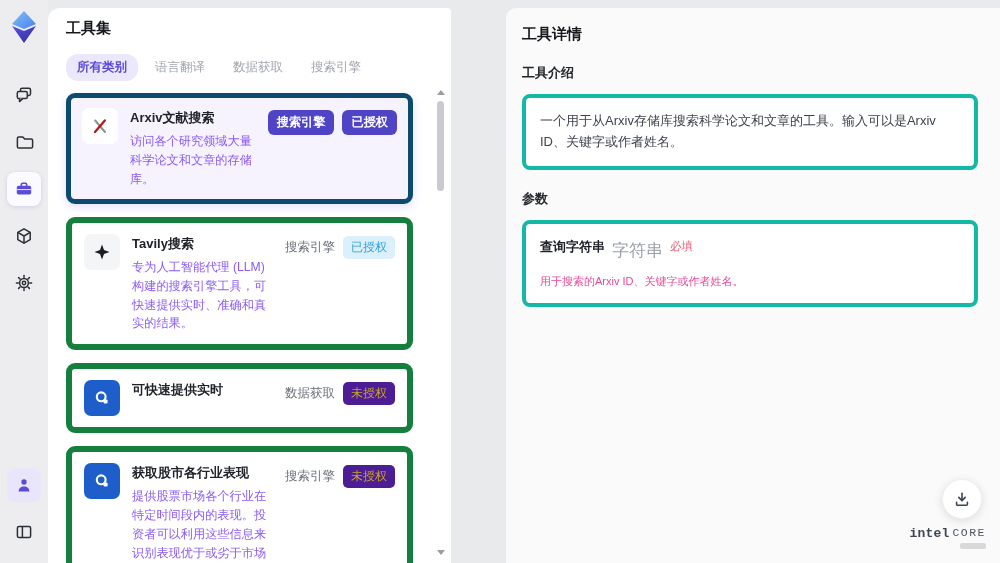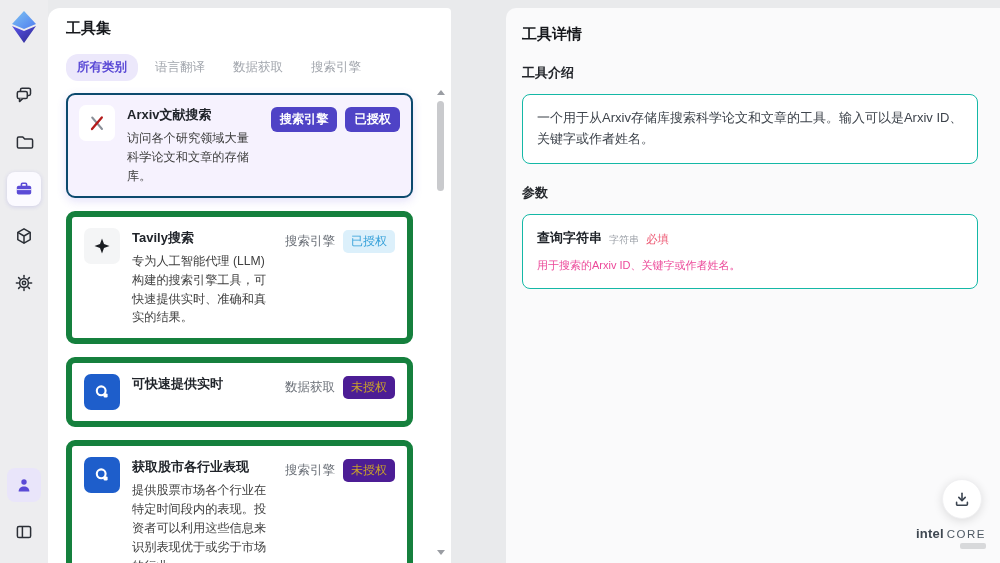--- a/index.html
+++ b/index.html
@@ -37,68 +37,68 @@
   .tab { font-size:12.5px; color:#a2a6ad; padding:5px 11px; border-radius:12px; cursor:pointer; white-space:nowrap; }
   .tab.active { background:#ece8fb; color:#5b4bd6; font-weight:bold; }
   
   .tool-list { position:relative; padding-right:20px; }
   .card {
     display:flex; align-items:flex-start; gap:12px;
     background:#fff; border:6px solid #15803d; border-radius:9px;
     padding:11px 12px; margin-bottom:13px; cursor:pointer;
   }
   .card.selected {
-    background:#f6f2fe; border:2px solid #0c4a6e; padding:10px 11px;
+    background:#f6f2fe; border:5px solid #0c4a6e; padding:10px 11px;
     box-shadow:0 3px 10px rgba(104,84,220,.18);
   }
   .tool-icon {
     flex:0 0 36px; width:36px; height:36px; border-radius:7px;
     display:flex; align-items:center; justify-content:center; background:#f4f5f6;
   }
   .tool-icon.white { background:#ffffff; }
   .tool-icon.blue  { background:#1e5ecb; }
   .tool-text { flex:1; min-width:0; }
   .tool-title { font-size:13px; font-weight:bold; color:#20242a; margin:1px 0 5px; }
-  .tool-desc  { font-size:12.2px; color:#404040; line-height:1.55; }
+  .tool-desc  { font-size:12.2px; color:#8b5cf6; line-height:1.55; }
   .tool-badges { display:flex; align-items:center; gap:8px; flex:0 0 auto; margin-top:2px; }
   .btn-badge {
     background:#4f43c6; color:#fff; font-size:12.2px; font-weight:bold;
     padding:4px 9px; border-radius:6px; white-space:nowrap;
   }
   .cat-text { font-size:12.5px; color:#6b7078; white-space:nowrap; }
   .pill { font-size:12px; padding:3px 8px; border-radius:5px; white-space:nowrap; }
   .pill.auth   { background:#dcf0fb; color:#35a0d9; }
   .pill.unauth { background:#4c1d95; color:#c9a22a; }
   
   .list-scrollbar { position:absolute; right:13px; top:82px; bottom:8px; width:9px; z-index:4; }
   .sb-arrow { width:0; height:0; border-left:4px solid transparent; border-right:4px solid transparent; margin:0 auto; }
   .sb-arrow.up { border-bottom:5px solid #9a9da3; }
   .sb-arrow.down { border-top:5px solid #9a9da3; position:absolute; bottom:0; left:0; right:0; margin:auto; }
   .sb-thumb { position:absolute; top:11px; left:1px; width:7px; height:90px; background:#c9cacd; border-radius:4px; }
   .panel-left .list-scrollbar { right:6px; }
   
   .section-title { font-size:15px; font-weight:bold; color:#17191d; margin-bottom:20px; }
   .sub-title { font-size:13px; font-weight:bold; color:#23262b; margin-bottom:12px; }
   .info-box {
-    background:#fff; border:1px solid #14b8a6; border-radius:8px;
+    background:#fff; border:4px solid #14b8a6; border-radius:8px;
     padding:13px 14px; font-size:13px; color:#3d434b; line-height:1.6; margin-bottom:20px;
   }
-  .param-line { display:flex; align-items:flex-end; gap:7px; margin-bottom:9px; }
+  .param-line { display:flex; align-items:flex-start; gap:7px; margin-bottom:9px; }
   .param-name { font-size:13px; font-weight:bold; color:#20242a; }
-  .param-type { font-size:10px; color:#9a9fa6; }
+  .param-type { font-size:17px; color:#9a9fa6; }
   .param-required { font-size:11.5px; color:#ed5a74; }
   .param-desc { font-size:11px; color:#ec4899; }
   
   .fab {
     position:absolute; right:18px; bottom:44px; width:40px; height:40px; border-radius:50%;
     background:#fff; border:1px solid #f0f0f2; box-shadow:0 2px 10px rgba(0,0,0,.12);
     display:flex; align-items:center; justify-content:center; cursor:pointer; z-index:6;
   }
   .intel-brand { position:absolute; right:14px; bottom:14px; text-align:right; z-index:6; }
-  .intel-row { display:flex; align-items:center; gap:3px; justify-content:flex-end; }
+  .intel-row { display:flex; align-items:flex-start; gap:3px; justify-content:flex-end;font-family:Liberation Mono, monospace; }
   .intel-a { font-size:13px; font-weight:bold; color:#3e4751; letter-spacing:.2px; }
   .intel-b { font-size:11.5px; color:#4d5863; letter-spacing:1.5px; }
   .intel-sub { width:26px; height:6px; background:#d8d9db; border-radius:2px; margin:2px 0 0 auto; }
 </style>
 </head>
 <body>
 
 <div class="rail">
   <svg class="logo" viewBox="0 0 30 34">
     <defs>

